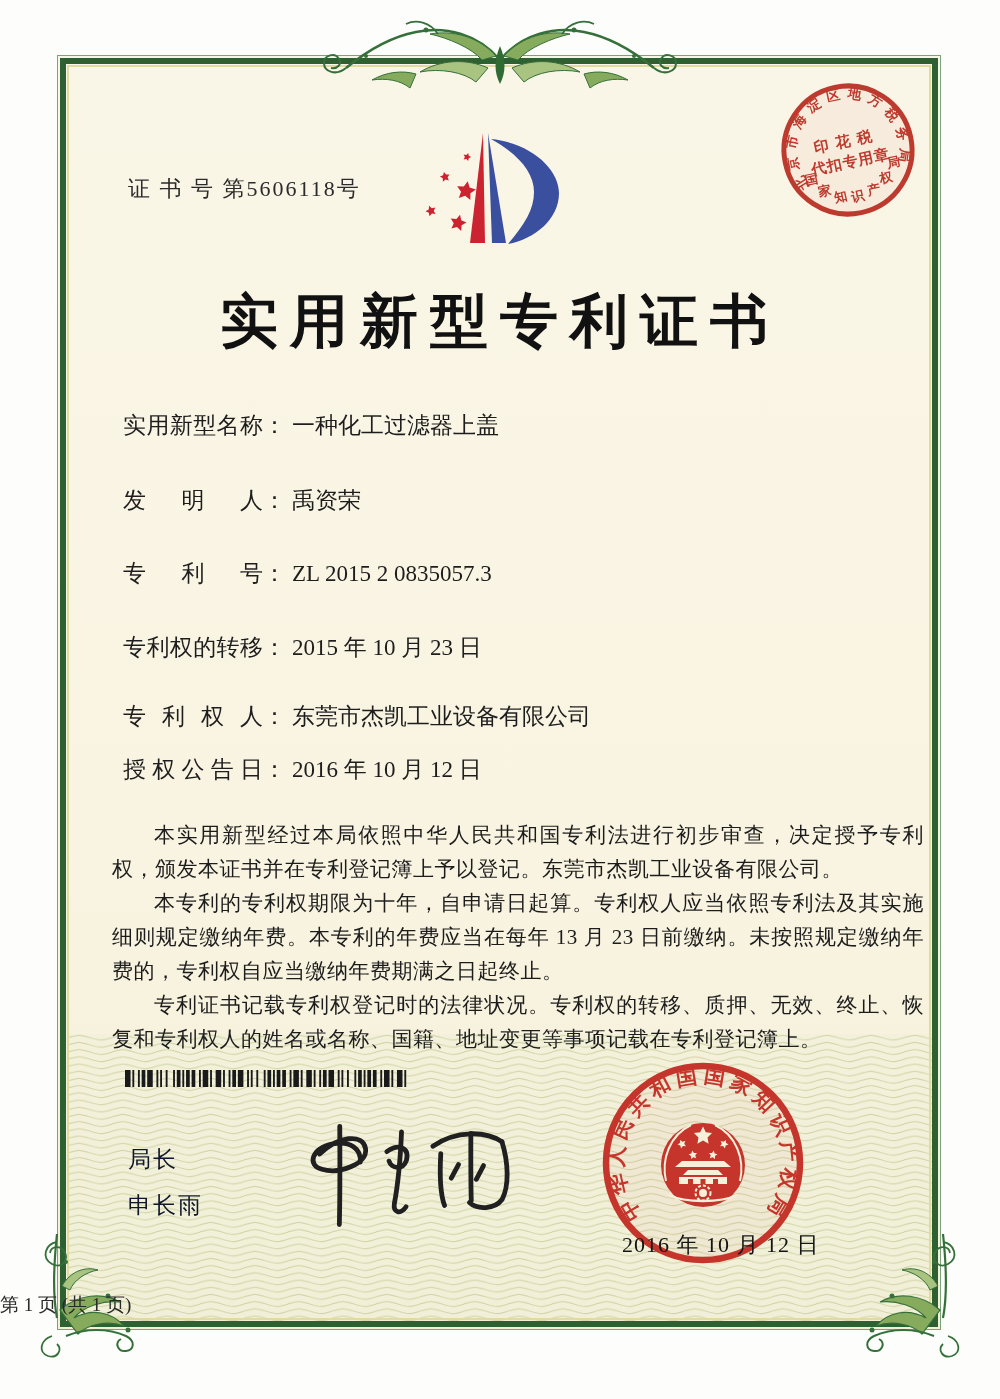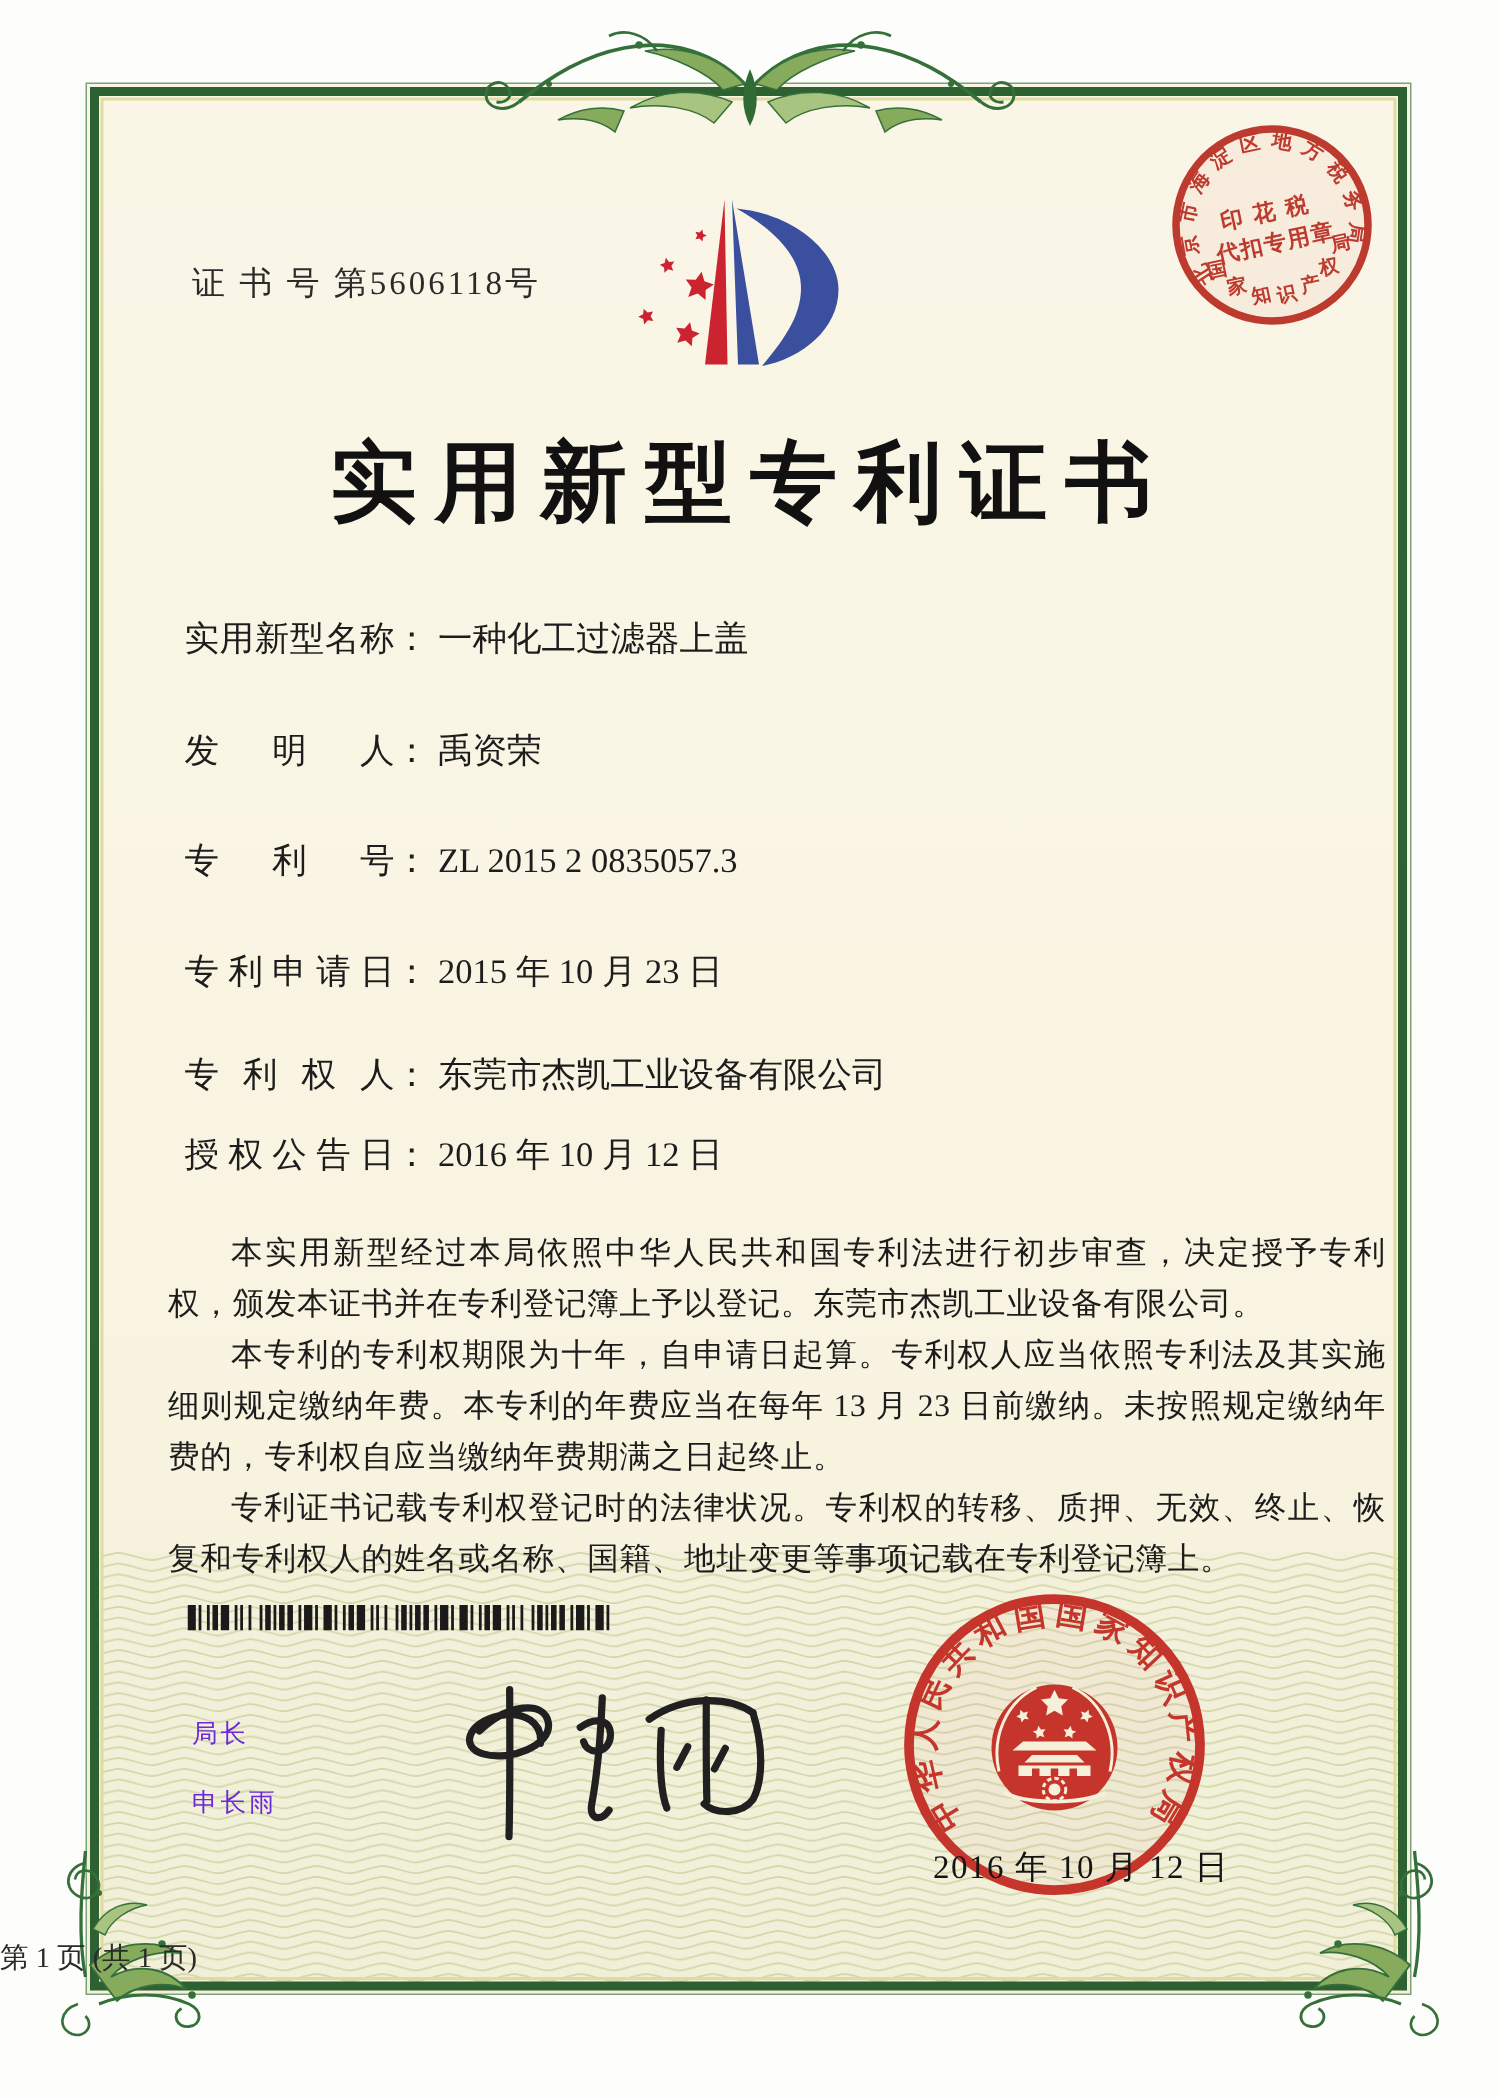--- a/index.html
+++ b/index.html
@@ -18,21 +18,21 @@
   .cert-number{left:128px;top:136px;font-size:22px;letter-spacing:2px;color:#2b2b2b;margin-top:38px;}
   .title{left:0;right:0;top:283px;text-align:center;font-size:58px;font-weight:bold;
          letter-spacing:12px;color:#111;}
   .field-row{left:123px;font-size:23px;color:#1d1d1d;white-space:nowrap;}
   .field-label{display:inline-block;width:140px;text-align:justify;text-align-last:justify;vertical-align:top;}
   .field-colon{display:inline-block;margin-right:6px;}
   .body-text{left:112px;top:818px;width:812px;font-size:21px;line-height:34px;
              color:#1c1c1c;letter-spacing:0.5px;text-align:justify;}
   .body-text p{margin:0;text-indent:42px;}
   .director{left:128px;font-family:Liberation Sans, sans-serif;
-            font-size:17px;font-weight:500;color:#6d28d9;letter-spacing:2px;}
+            font-size:23px;font-weight:500;color:#0f172a;letter-spacing:2px;}
   .seal-date{left:622px;top:1230px;font-size:22px;letter-spacing:1px;color:#141414;z-index:9;}
   .footer{left:0;right:0;top:1292px;text-align:left;font-size:19px;color:#2a2a2a;z-index:9;}
   svg text{font-family:"Liberation Serif","DejaVu Serif",serif;}
   .tax-arc-text{font-size:13.5px;font-weight:bold;letter-spacing:6.5px;fill:#bd3a2e;}
   .tax-center1{font-size:15px;font-weight:bold;letter-spacing:7px;fill:#bd3a2e;}
   .tax-center2{font-size:15px;font-weight:bold;letter-spacing:1px;fill:#bd3a2e;}
   .tax-arc-char{font-size:13px;font-weight:bold;fill:#bd3a2e;}
   .seal-ring-text{font-size:21px;font-weight:bold;letter-spacing:5px;fill:#c5352b;}
   .z5{z-index:5;} .z6{z-index:6;}
 </style>
@@ -134,21 +134,21 @@
   <div class="abs field-row z5" style="top:485px;">
     <span class="field-label">发明人</span><span class="field-colon">：</span><span>禹资荣</span>
   </div>
   <div class="abs field-row z5" style="top:410px;">
     <span class="field-label">实用新型名称</span><span class="field-colon">：</span><span>一种化工过滤器上盖</span>
   </div>
   <div class="abs field-row z5" style="top:558px;">
     <span class="field-label">专利号</span><span class="field-colon">：</span><span>ZL 2015 2 0835057.3</span>
   </div>
   <div class="abs field-row z5" style="top:632px;">
-    <span class="field-label">专利申请日</span><span class="field-colon">：</span><span>2015 年 10 月 23 日</span>
+    <span class="field-label">专利权的转移</span><span class="field-colon">：</span><span>2015 年 10 月 23 日</span>
   </div>
   <div class="abs field-row z5" style="top:701px;">
     <span class="field-label">专利权人</span><span class="field-colon">：</span><span>东莞市杰凯工业设备有限公司</span>
   </div>
   <div class="abs field-row z5" style="top:754px;">
     <span class="field-label">授权公告日</span><span class="field-colon">：</span><span>2016 年 10 月 12 日</span>
   </div>
 
   <div class="abs body-text z5">
     <p>本实用新型经过本局依照中华人民共和国专利法进行初步审查，决定授予专利权，颁发本证书并在专利登记簿上予以登记。东莞市杰凯工业设备有限公司。</p>

